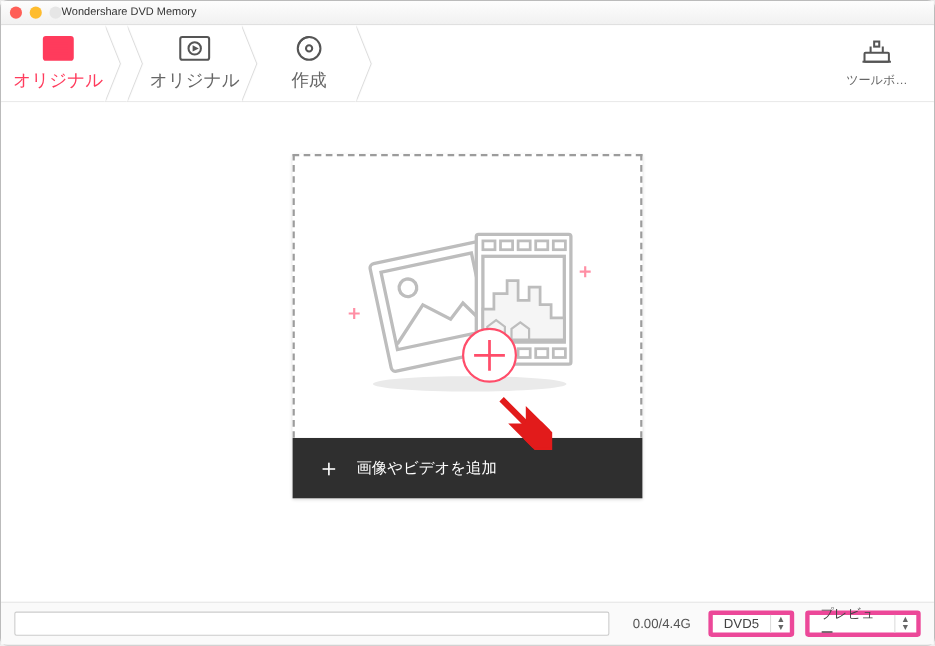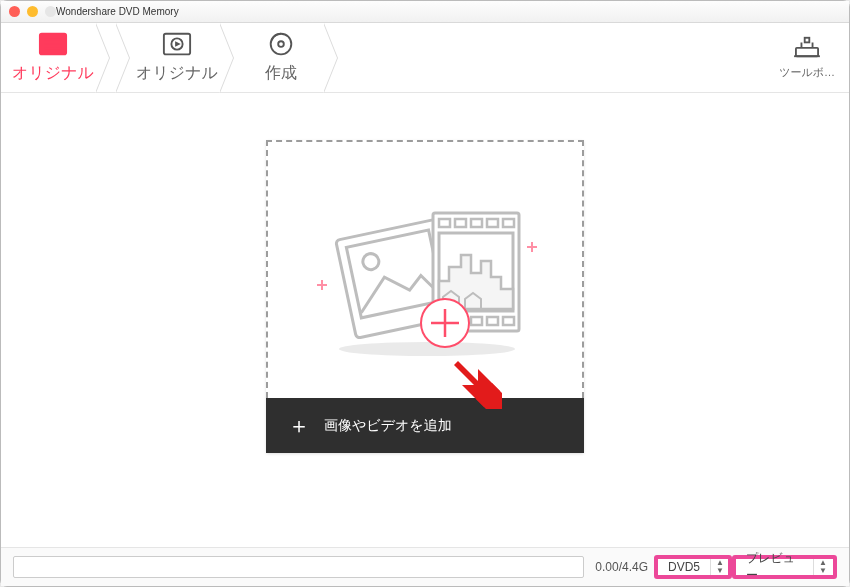--- a/index.html
+++ b/index.html
@@ -71,21 +71,21 @@
     border-left:14px solid #fff;
     filter: drop-shadow(1px 0 0 #dcdcdc);
   }
   .step svg { width:30px; height:26px; }
   .step-label { font-size:16px; color:#666; }
   .step.active .step-label { color:#ff3b5c; }
   .step.active svg { stroke:#ff3b5c; fill:#ff3b5c; }
 
   .toolbox {
     margin-left:auto;
-    padding-right:14px;
+    padding-right:24px;
     display:flex;
     flex-direction:column;
     align-items:center;
     gap:6px;
     cursor:pointer;
   }
   .toolbox svg{ width:30px;height:24px; stroke:#555; }
   .toolbox span{ font-size:11px; color:#666; }
 
   
@@ -141,20 +141,21 @@
     pointer-events:none;
   }
 
   
   .bottombar{
     height:38px;
     background:#fafafa;
     display:flex;
     align-items:center;
     padding:0 12px;
+    gap:10px;
     justify-content:flex-end;
   }
   .input-blank{
     flex:1;
     height:22px;
     background:#fff;
     border:1px solid #ccc;
     border-radius:2px;
   }
   .size-read{

